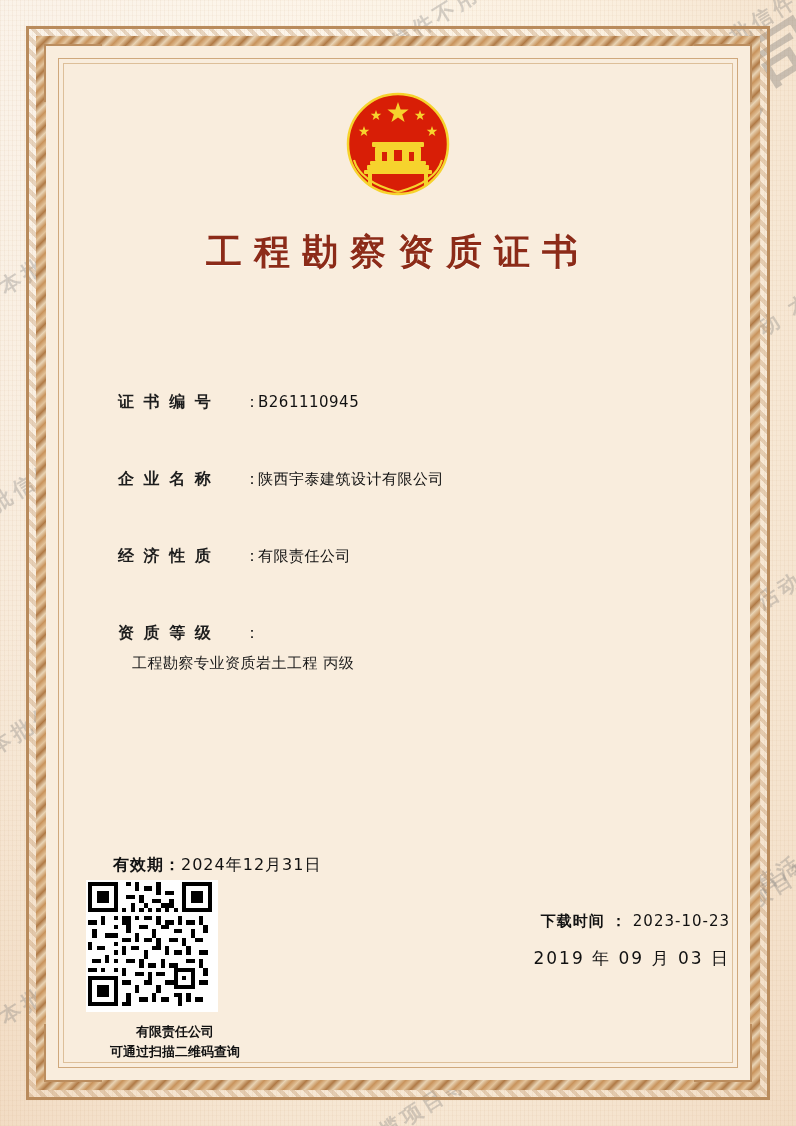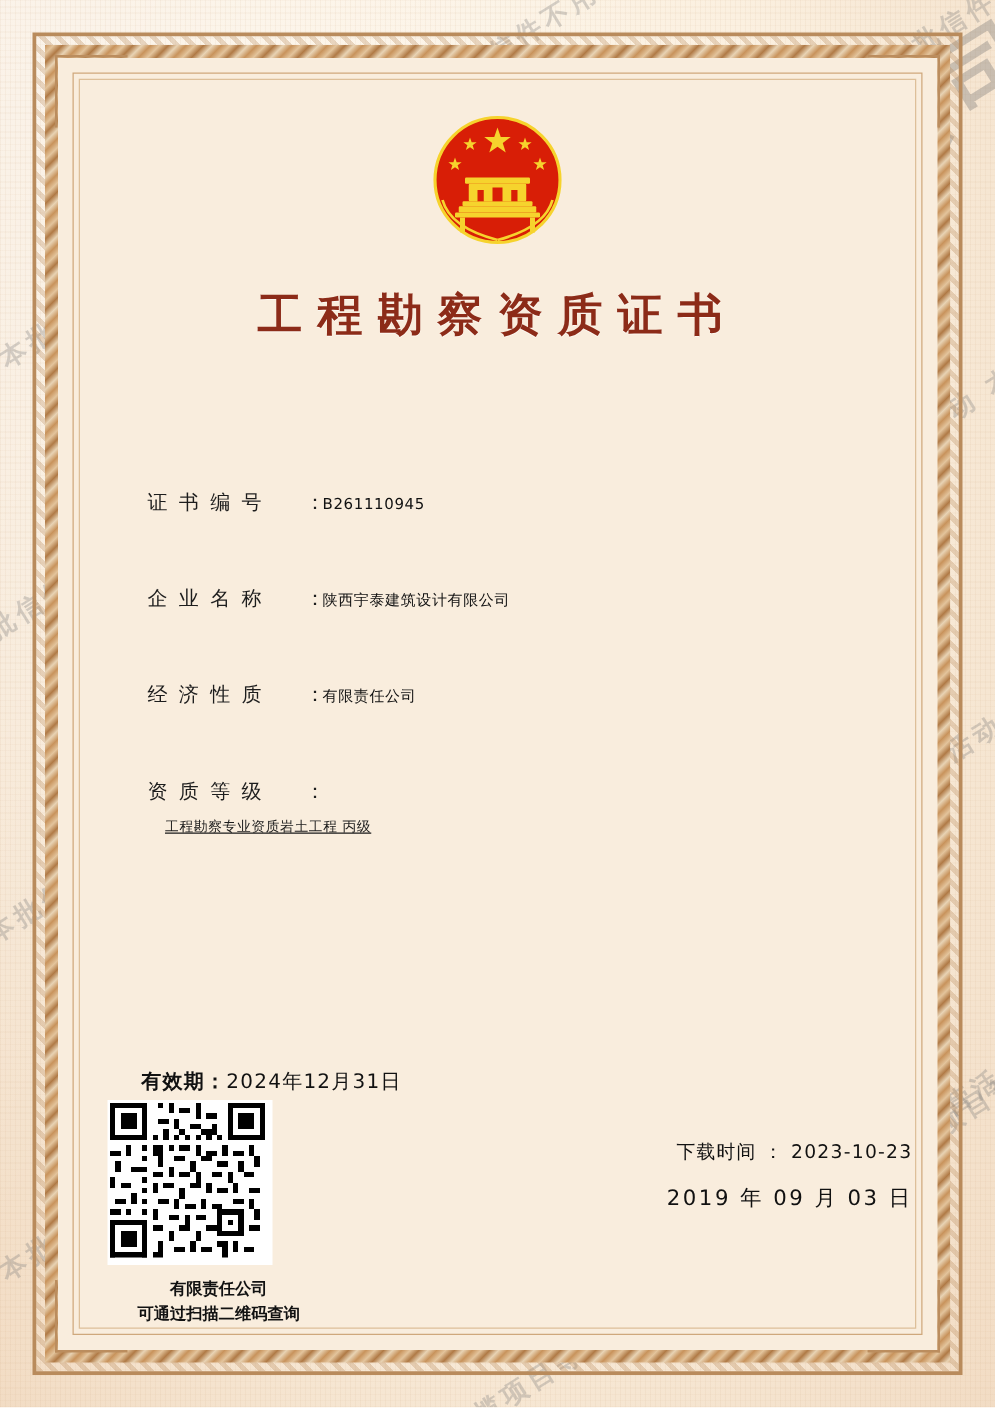--- a/index.html
+++ b/index.html
@@ -167,39 +167,38 @@
   .field {
     display: flex;
     align-items: baseline;
     margin-bottom: 56px;
   }
   .field-label {
     width: 126px;
     font-size: 16px;
     color: #1d1d1d;
     letter-spacing: 2px;
-    font-weight: 400;
+    font-weight: 700;
   }
   .field-colon {
     width: 14px;
     font-size: 16px;
     color: #1d1d1d;
   }
   .field-value {
-    font-size: 12px;
+    font-size: 15px;
     color: #111;
     letter-spacing: 0.5px;
   }
   .field-sub {
     margin-top: 10px;
     margin-left: 14px;
-    font-size: 11px;
+    font-size: 15px;
     color: #1b1b1b;
     letter-spacing: 0.5px;
-    text-decoration: underline;
   }
 
   
   .validity {
     position: absolute;
     left: 113px;
     top: 855px;
     font-size: 16px;
     color: #111;
     letter-spacing: 1px;
@@ -236,21 +235,21 @@
     right: 66px;
     top: 912px;
     text-align: right;
     color: #111;
   }
   .issue-line {
     font-size: 15px;
     letter-spacing: 1px;
     margin-bottom: 16px;
   }
-  .issue-line .lbl { font-weight: 400; }
+  .issue-line .lbl { font-weight: 700; }
   .issue-date {
     font-size: 17px;
     letter-spacing: 2px;
   }
 </style>
 </head>
 <body>
 
 <div class="cert-page">
 

